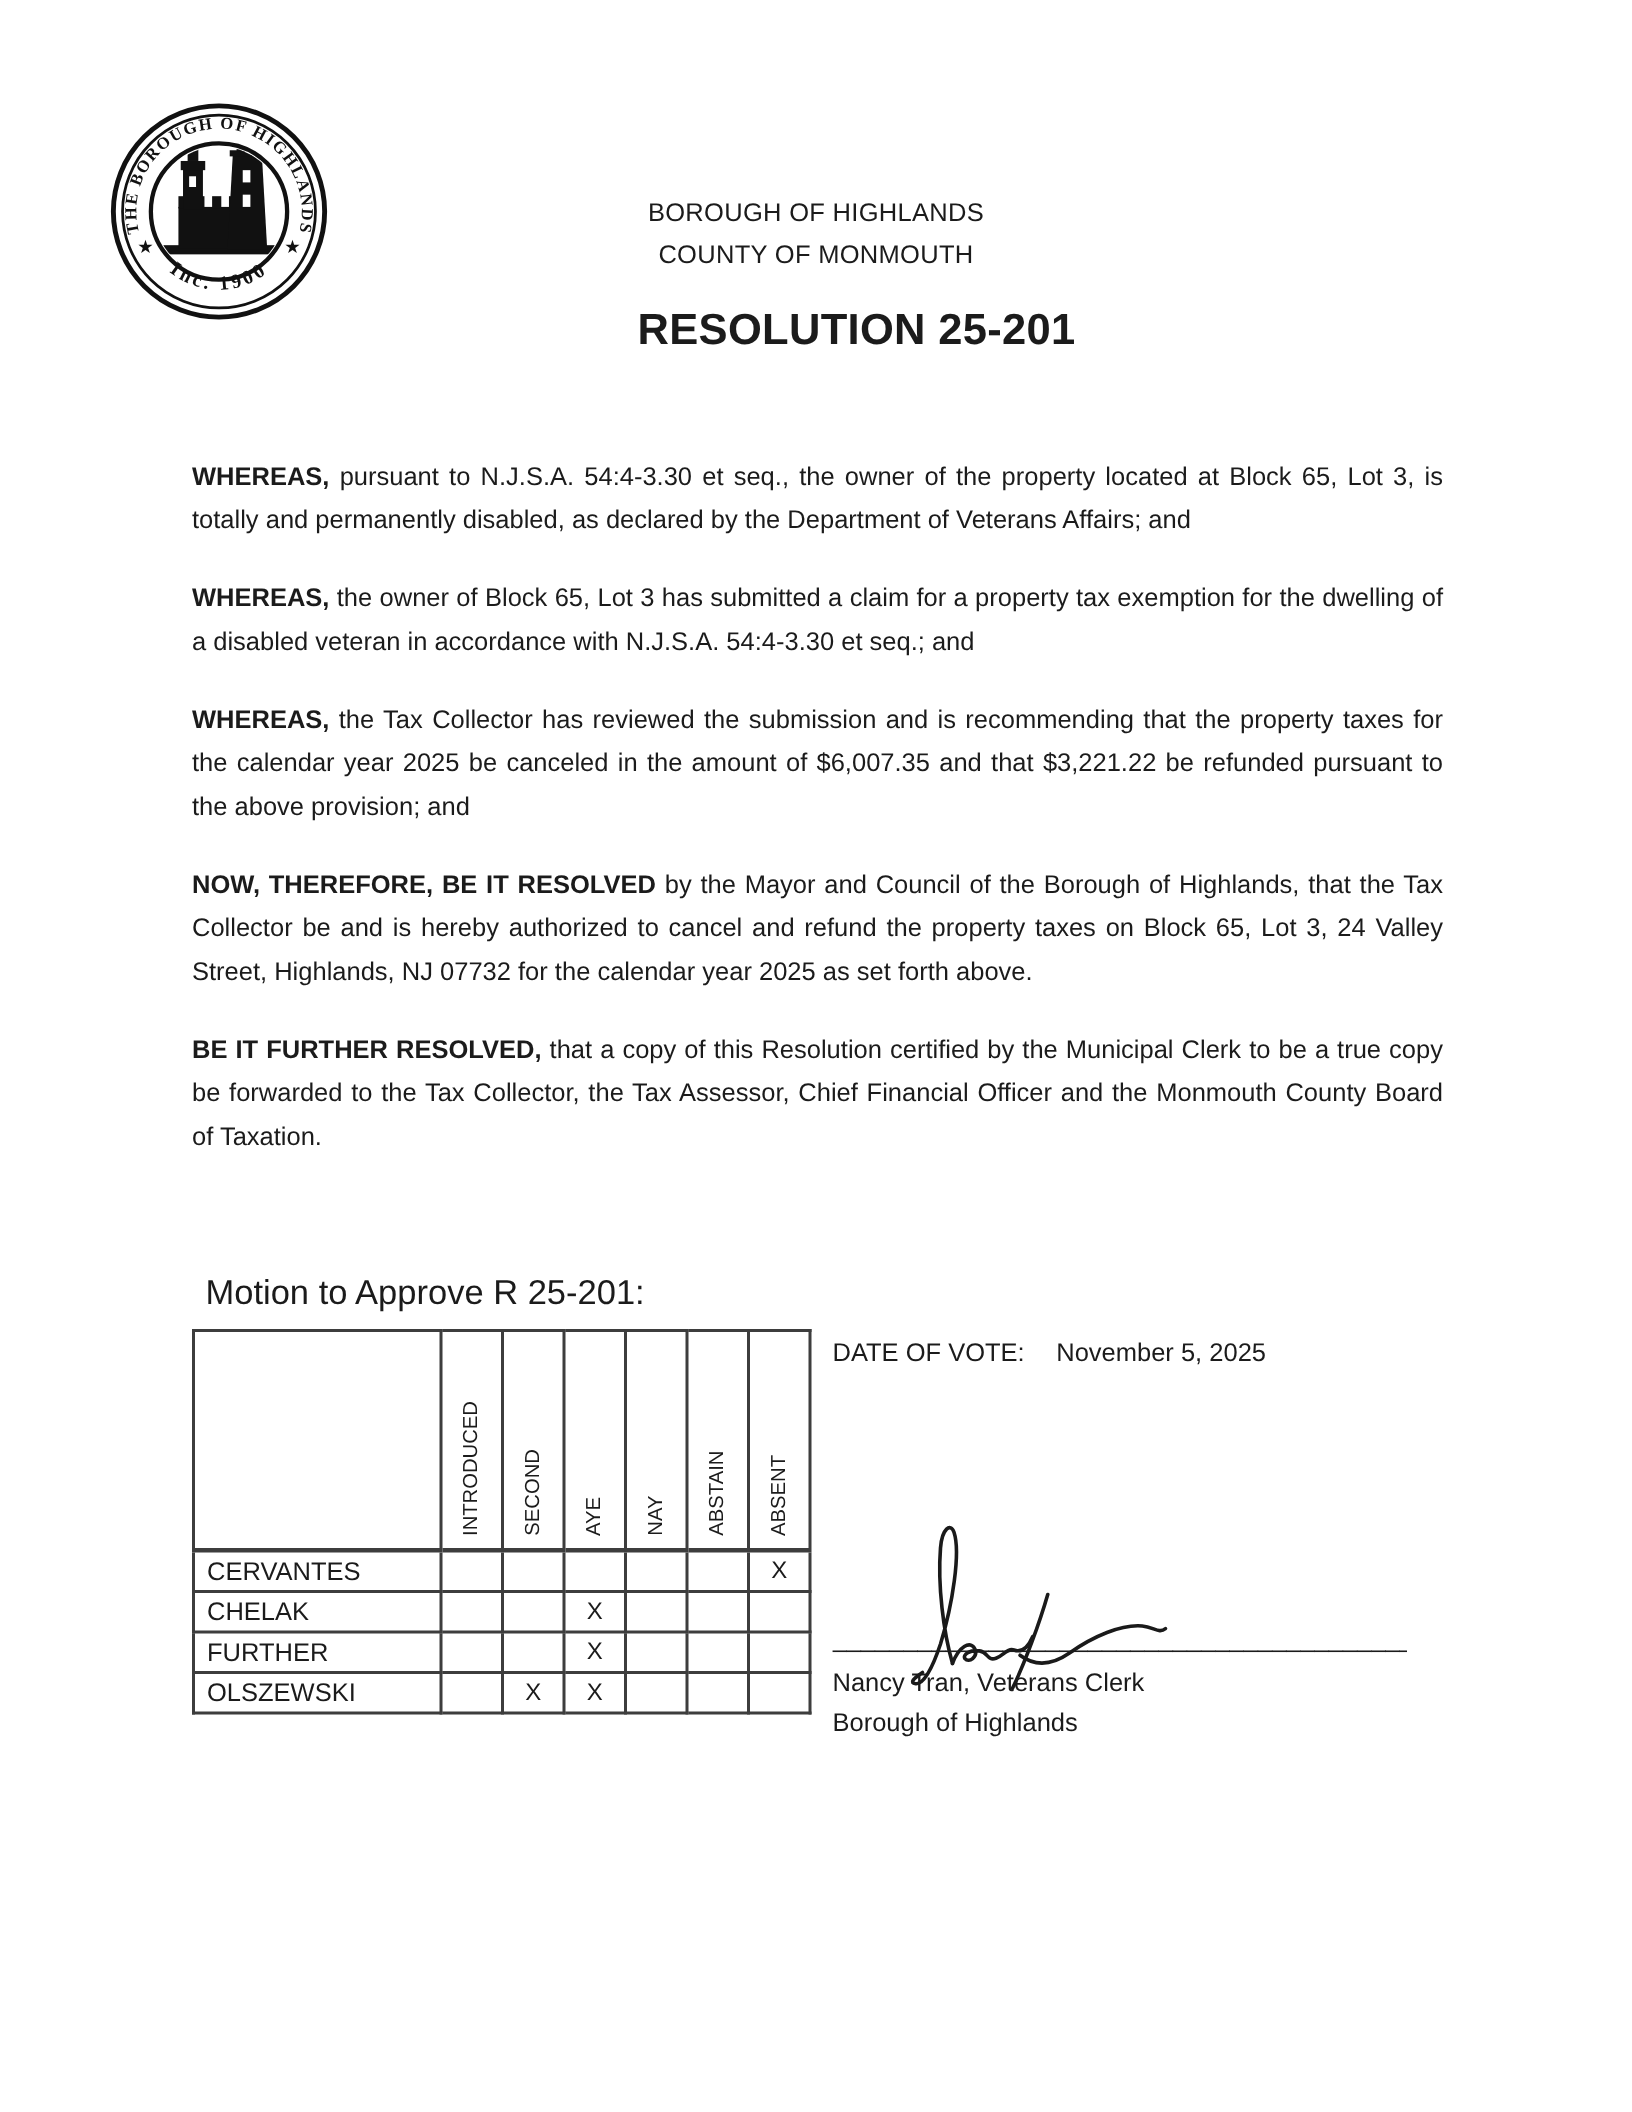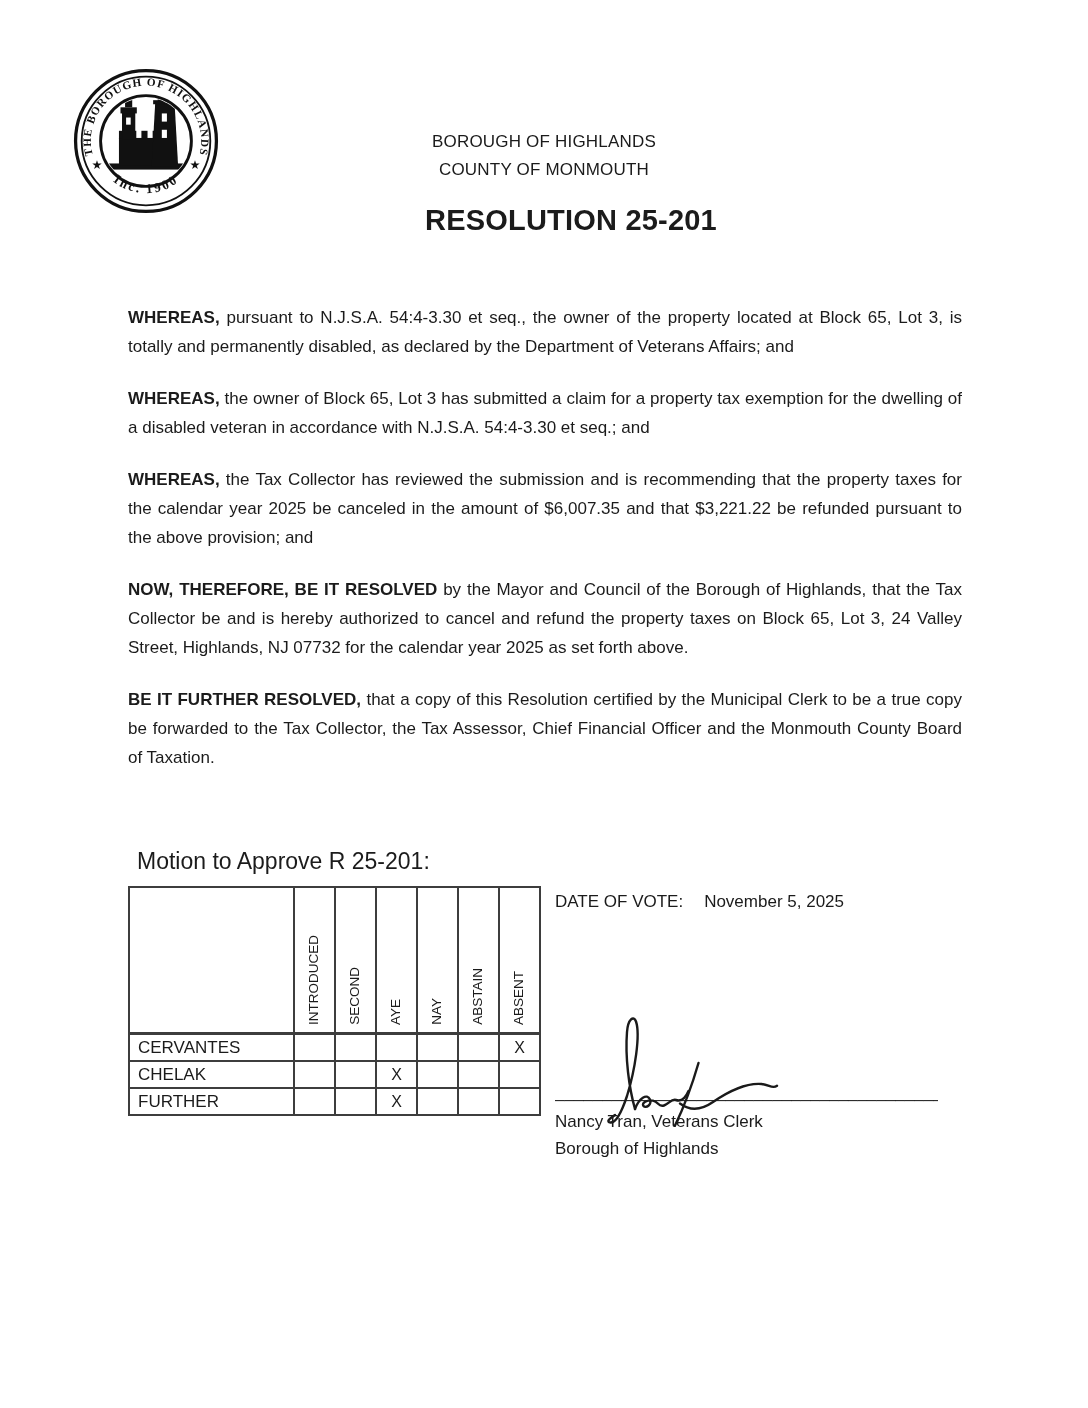--- a/index.html
+++ b/index.html
@@ -192,20 +192,29 @@
       </tr>
       <tr>
         <td class="name-cell">FURTHER</td>
         <td class="vote-cell"></td>
         <td class="vote-cell"></td>
         <td class="vote-cell">X</td>
         <td class="vote-cell"></td>
         <td class="vote-cell"></td>
         <td class="vote-cell"></td>
       </tr>
+      <tr>
+        <td class="name-cell">OLSZEWSKI</td>
+        <td class="vote-cell"></td>
+        <td class="vote-cell">X</td>
+        <td class="vote-cell">X</td>
+        <td class="vote-cell"></td>
+        <td class="vote-cell"></td>
+        <td class="vote-cell"></td>
+      </tr>
     </tbody>
   </table>
 
   <div class="cert-block">
     <p class="date-line">
       <span>DATE OF VOTE:</span><span class="date-value">November 5, 2025</span>
     </p>
 
     <svg class="signature-svg" viewBox="0 0 220 118">
       <g fill="none" stroke="#1a1a1a" stroke-width="2.4" stroke-linecap="round" stroke-linejoin="round">

